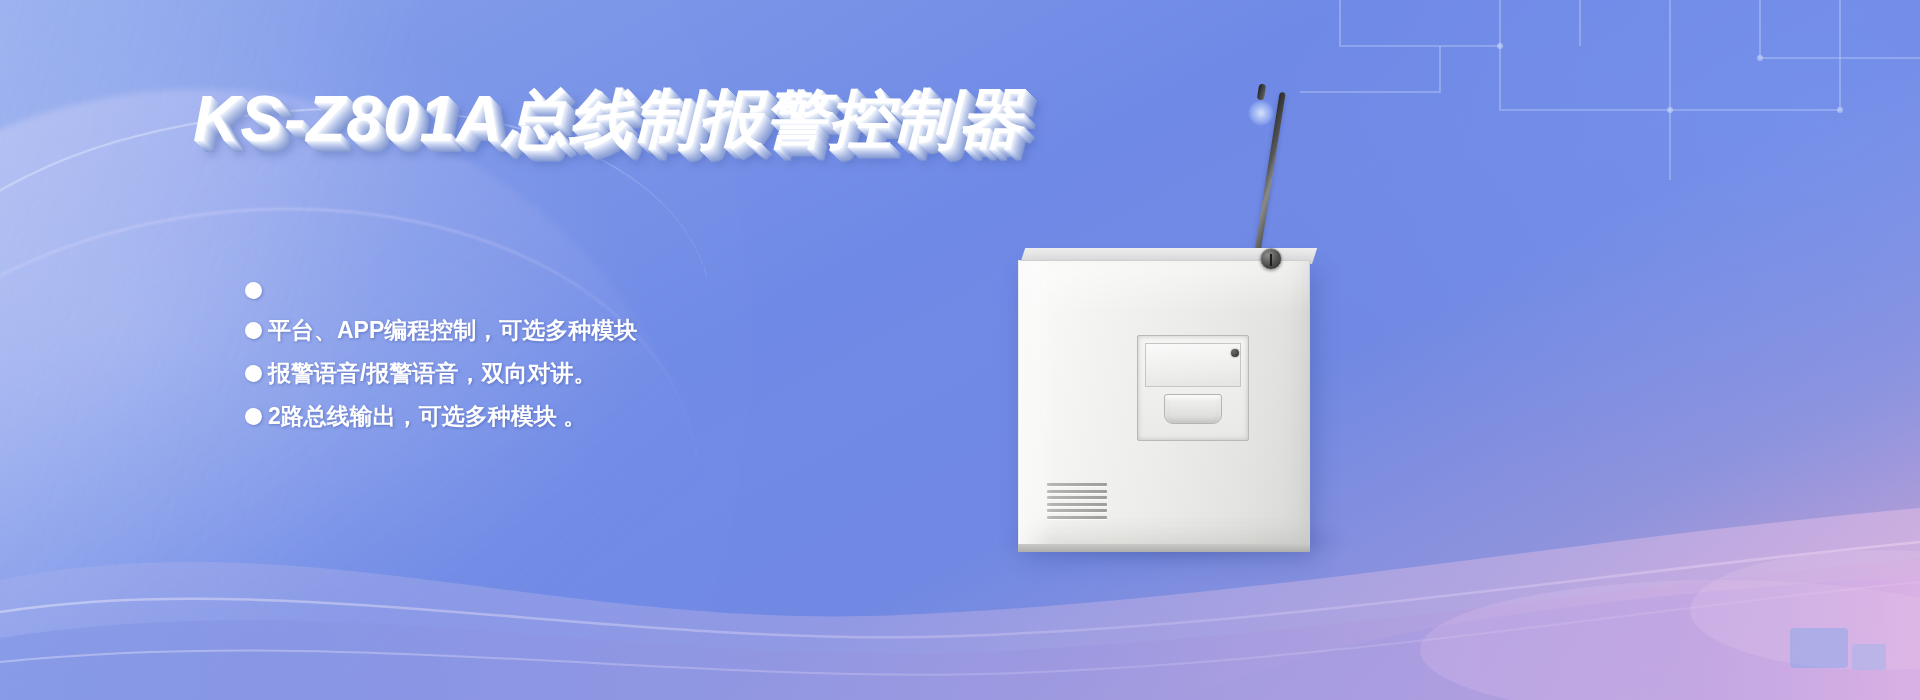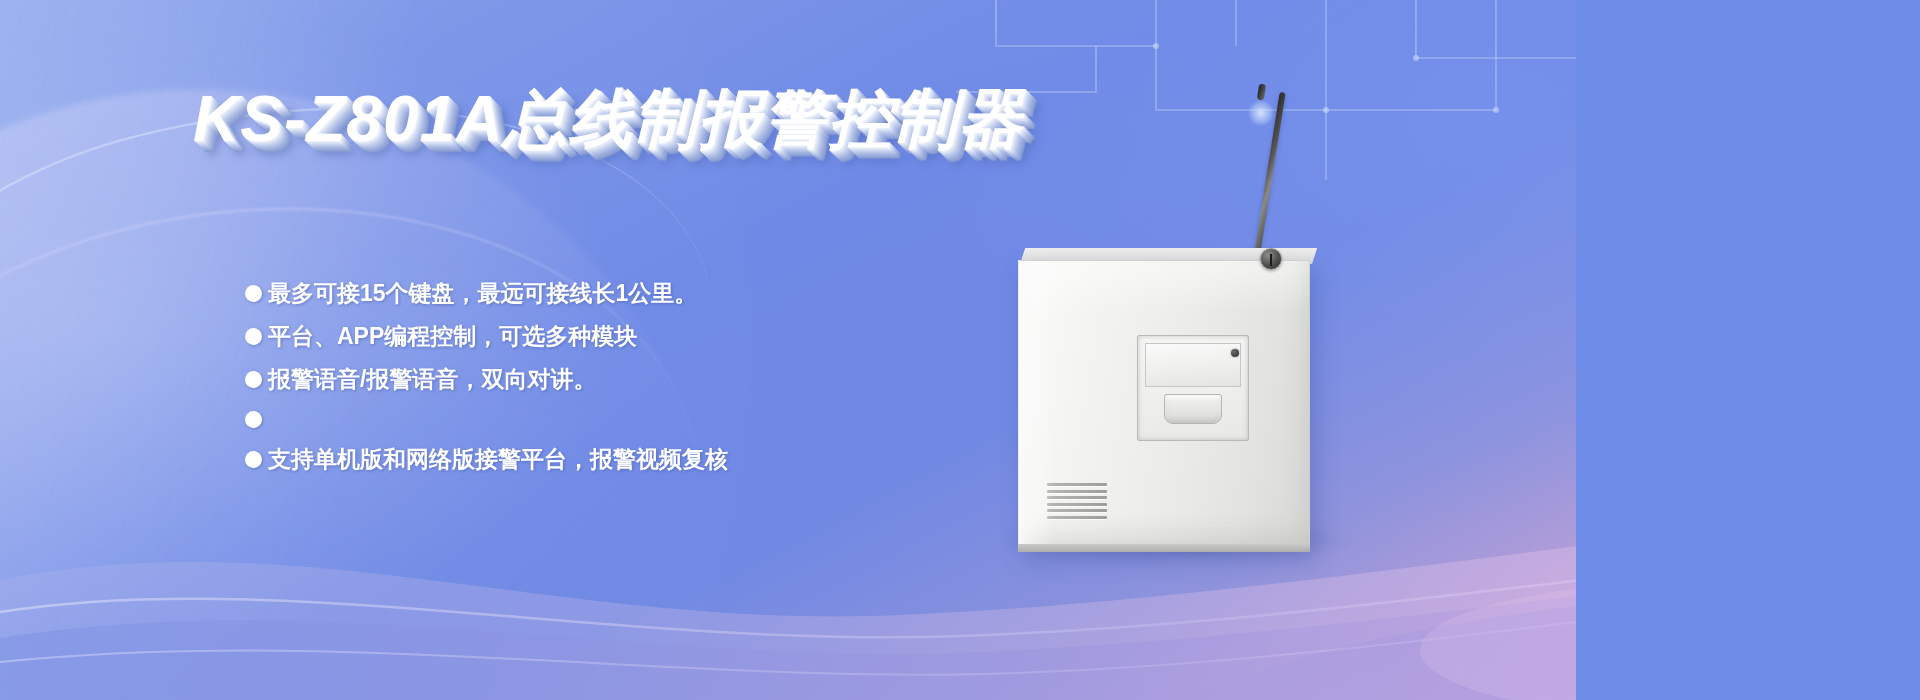--- a/index.html
+++ b/index.html
@@ -4,21 +4,21 @@
 <style>
   * { margin:0; padding:0; box-sizing:border-box; }
   html,body { width:1920px; height:700px; overflow:hidden; }
   body {
     font-family:"Liberation Sans","DejaVu Sans",sans-serif;
     background:#6d8ce8;
   }
 
   #banner {
     position:relative;
-    width:1576px; height:700px;
+    width:1920px; height:700px;
     overflow:hidden;
     background:
       radial-gradient(ellipse 900px 640px at 95% 18%, rgba(120,150,240,0.55) 0%, rgba(120,150,240,0) 62%),
       radial-gradient(ellipse 820px 520px at 6% 46%, rgba(168,186,238,0.55) 0%, rgba(168,186,238,0) 64%),
       linear-gradient(152deg, #8aa3ea 0%, #7b95e8 20%, #6f8ae6 42%, #7189e3 62%, #8f93dc 80%, #b99fd8 93%, #cdaadd 100%);
   }
 
   
   .swirl { position:absolute; pointer-events:none; }
   .swirl-a {
@@ -284,36 +284,32 @@
       </g>
     </svg>
   </div>
   <div class="dot-glow"></div>
 
   <h1 id="title">KS-Z801A总线制报警控制器</h1>
 
   <ul id="features" style="list-style:none;">
     <li class="feature">
       <span class="bullet"></span>
-      <span>最多可接15个键盘，最远可接线长1公里。</span>
     </li>
     <li class="feature">
       <span class="bullet"></span>
       <span>平台、APP编程控制，可选多种模块</span>
     </li>
     <li class="feature">
       <span class="bullet"></span>
       <span>报警语音/报警语音，双向对讲。</span>
     </li>
     <li class="feature">
       <span class="bullet"></span>
-    </li>
-    <li class="feature">
-      <span class="bullet"></span>
-      <span>支持单机版和网络版接警平台，报警视频复核</span>
+      <span>2路总线输出，可选多种模块 。</span>
     </li>
   </ul>
 
   <div id="product">
     <div class="shadow-ground"></div>
     <div class="antenna"></div>
     <div class="antenna-tip"></div>
     <div class="antenna-base"></div>
 
     <div class="box-side"></div>

